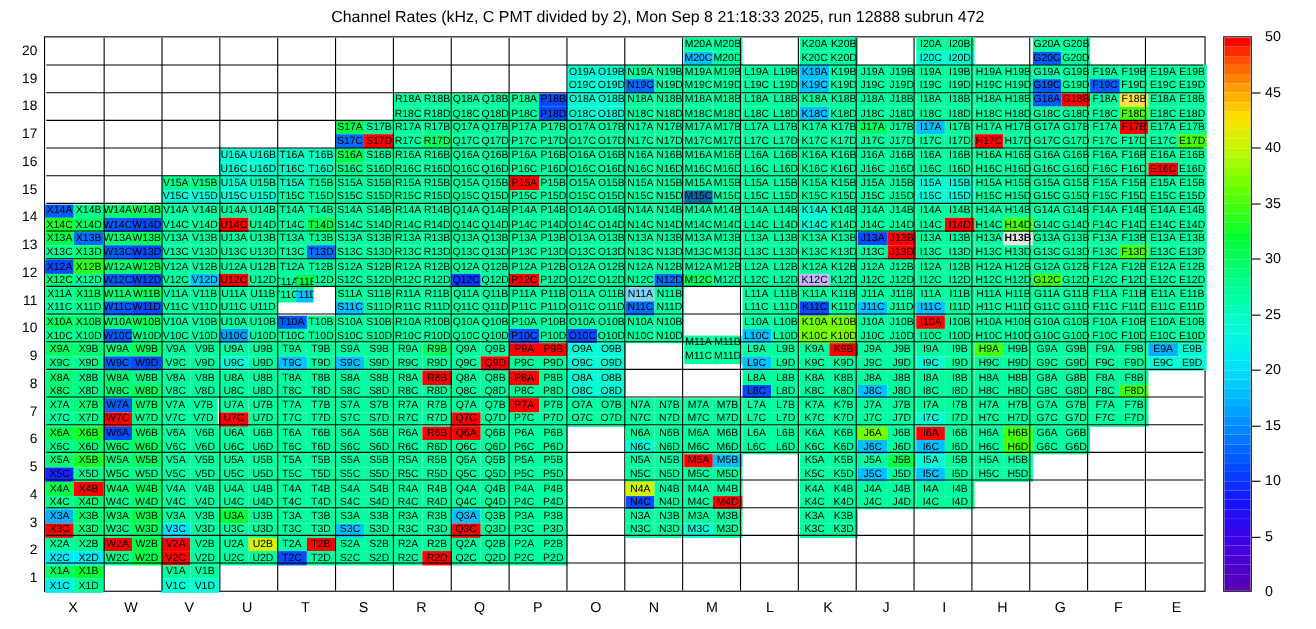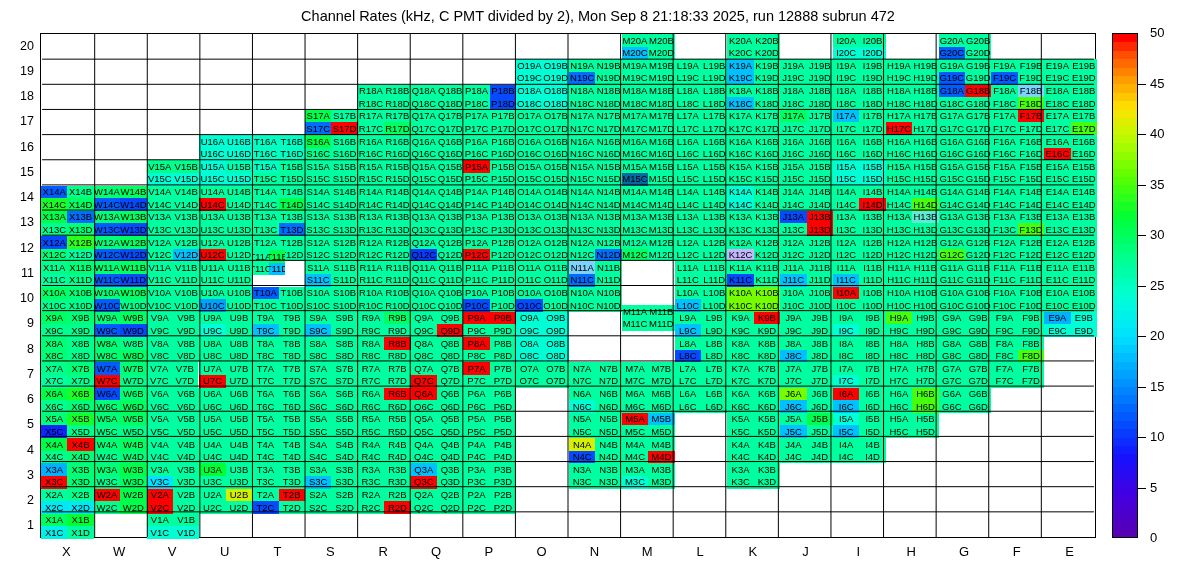--- a/index.html
+++ b/index.html
@@ -1552,21 +1552,21 @@
           <div class="sub" style="background: rgb(0, 255, 158);">H15D</div>
         </div>
         <div class="cellgrp" style="left: 844.8px; top: 151.5px; width: 52.8px; height: 25.25px;">
           <div class="sub" style="background: rgb(0, 255, 158);">H14A</div>
           <div class="sub" style="background: rgb(0, 255, 158);">H14B</div>
           <div class="sub" style="background: rgb(0, 255, 158);">H14C</div>
           <div class="sub" style="background: rgb(69, 255, 13);">H14D</div>
         </div>
         <div class="cellgrp" style="left: 844.8px; top: 176.75px; width: 52.8px; height: 25.25px;">
           <div class="sub" style="background: rgb(0, 255, 158);">H13A</div>
-          <div class="sub" style="background: #5eead4;">H13B</div>
+          <div class="sub" style="background: #e5e5e5; font-weight: bold;">H13B</div>
           <div class="sub" style="background: rgb(0, 255, 158);">H13C</div>
           <div class="sub" style="background: rgb(0, 255, 158);">H13D</div>
         </div>
         <div class="cellgrp" style="left: 844.8px; top: 202px; width: 52.8px; height: 25.25px;">
           <div class="sub" style="background: rgb(0, 255, 158);">H12A</div>
           <div class="sub" style="background: rgb(0, 255, 158);">H12B</div>
           <div class="sub" style="background: rgb(0, 255, 158);">H12C</div>
           <div class="sub" style="background: rgb(0, 255, 158);">H12D</div>
         </div>
         <div class="cellgrp" style="left: 844.8px; top: 227.25px; width: 52.8px; height: 25.25px;">
@@ -1702,21 +1702,21 @@
           <div class="sub" style="background: rgb(0, 255, 158);">G6D</div>
         </div>
         <div class="cellgrp" style="left: 950.4px; top: 25.25px; width: 52.8px; height: 25.25px;">
           <div class="sub" style="background: rgb(0, 255, 158);">F19A</div>
           <div class="sub" style="background: rgb(0, 255, 158);">F19B</div>
           <div class="sub" style="background: rgb(0, 92, 255);">F19C</div>
           <div class="sub" style="background: rgb(0, 255, 158);">F19D</div>
         </div>
         <div class="cellgrp" style="left: 950.4px; top: 50.5px; width: 52.8px; height: 25.25px;">
           <div class="sub" style="background: rgb(0, 255, 158);">F18A</div>
-          <div class="sub" style="background: #7dd3fc;">F18B</div>
+          <div class="sub" style="background: #fde047;">F18B</div>
           <div class="sub" style="background: rgb(0, 255, 158);">F18C</div>
           <div class="sub" style="background: rgb(69, 255, 13);">F18D</div>
         </div>
         <div class="cellgrp" style="left: 950.4px; top: 75.75px; width: 52.8px; height: 25.25px;">
           <div class="sub" style="background: rgb(0, 255, 158);">F17A</div>
           <div class="sub" style="background: rgb(255, 0, 0);">F17B</div>
           <div class="sub" style="background: rgb(0, 255, 158);">F17C</div>
           <div class="sub" style="background: rgb(0, 255, 158);">F17D</div>
         </div>
         <div class="cellgrp" style="left: 950.4px; top: 101px; width: 52.8px; height: 25.25px;">

